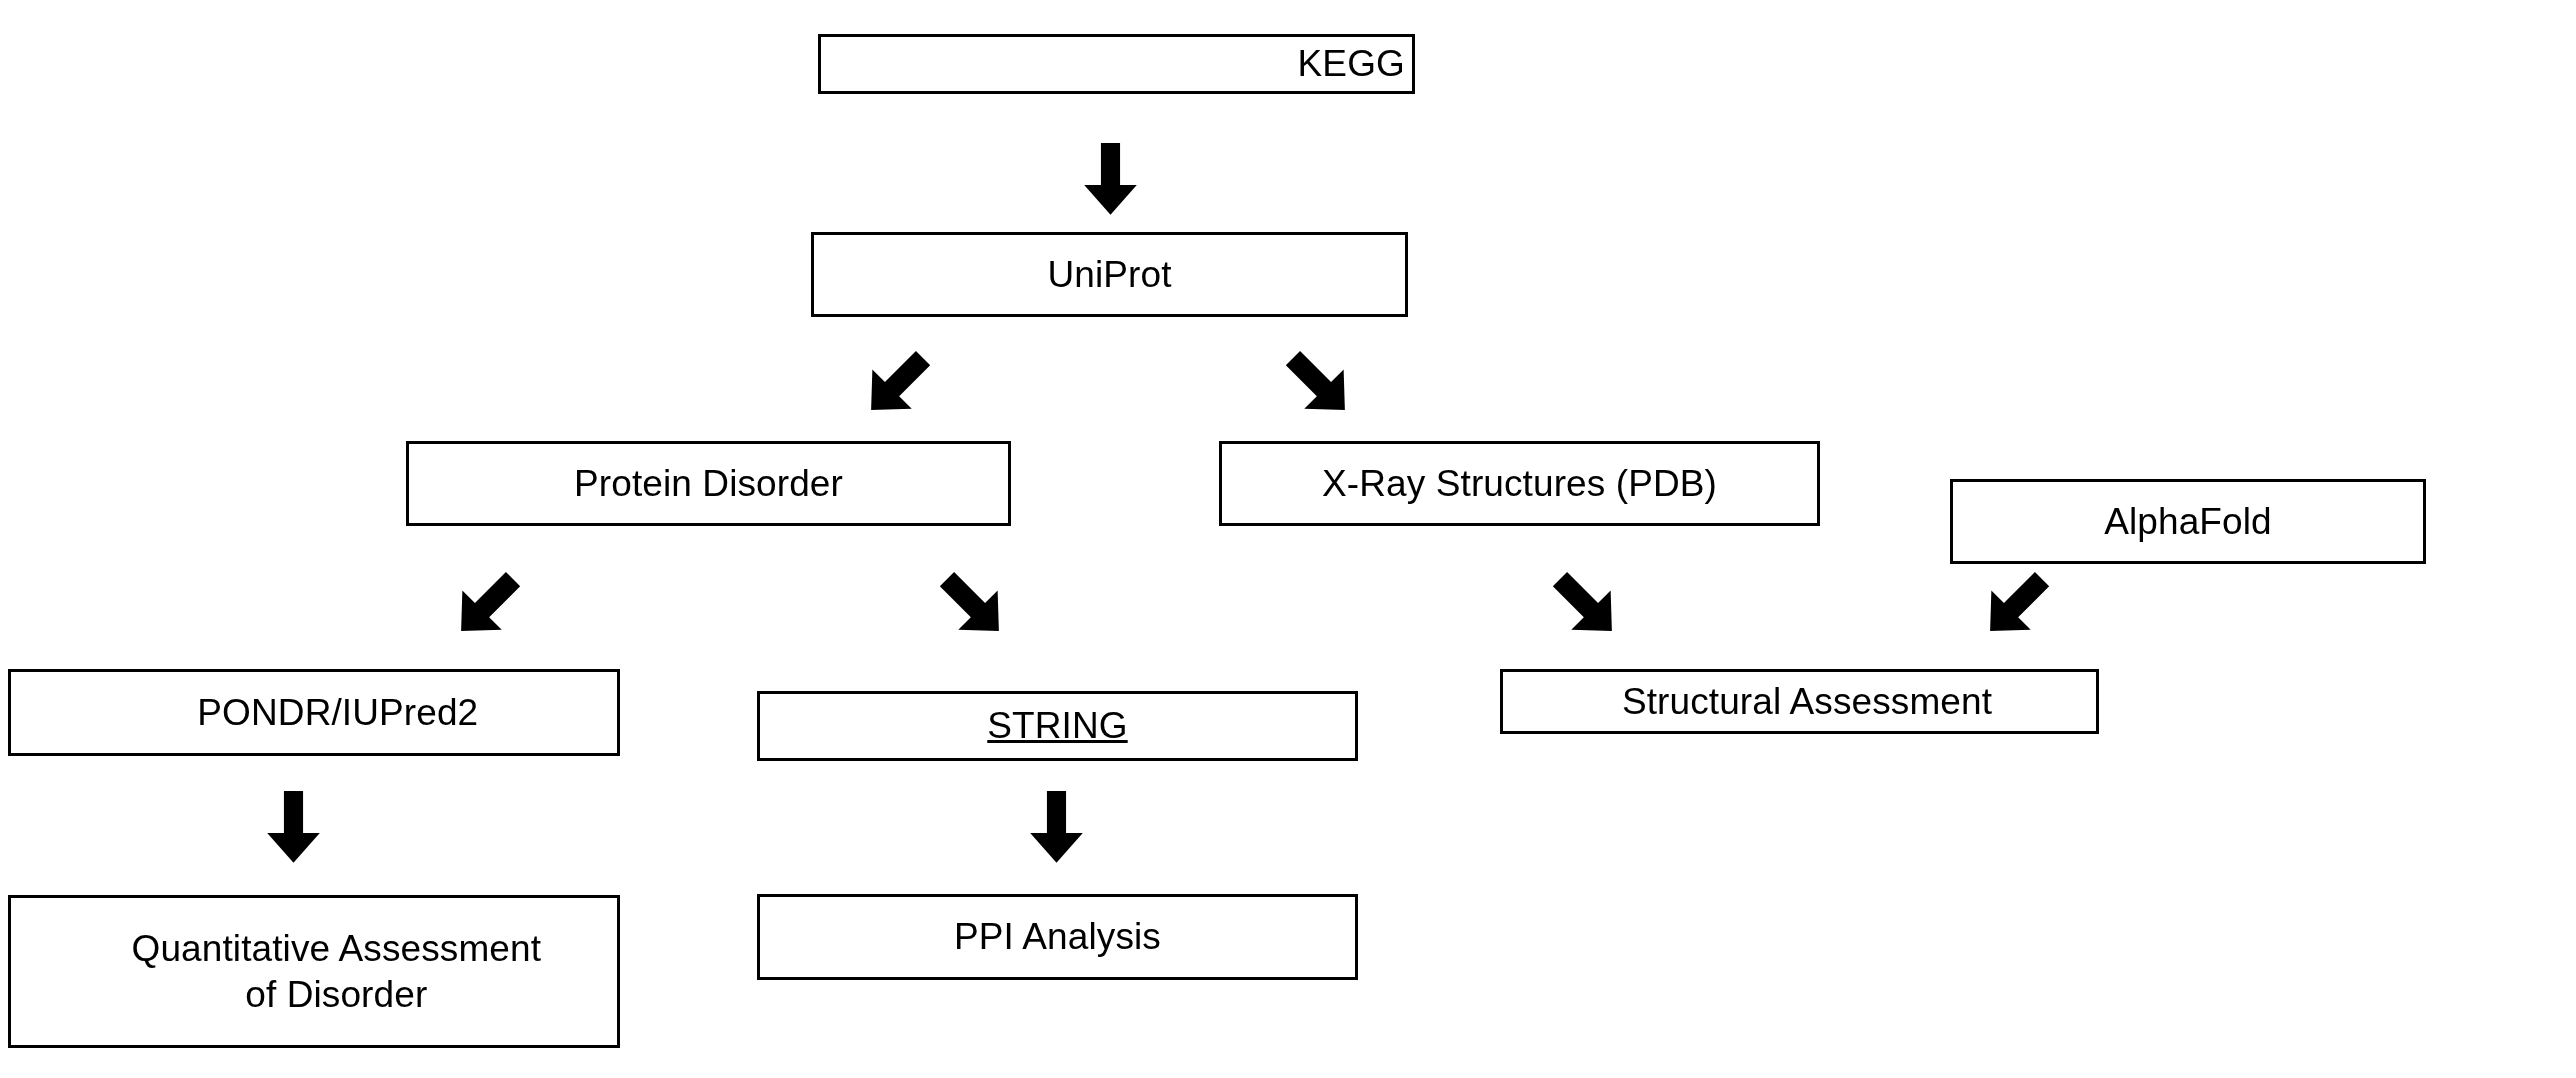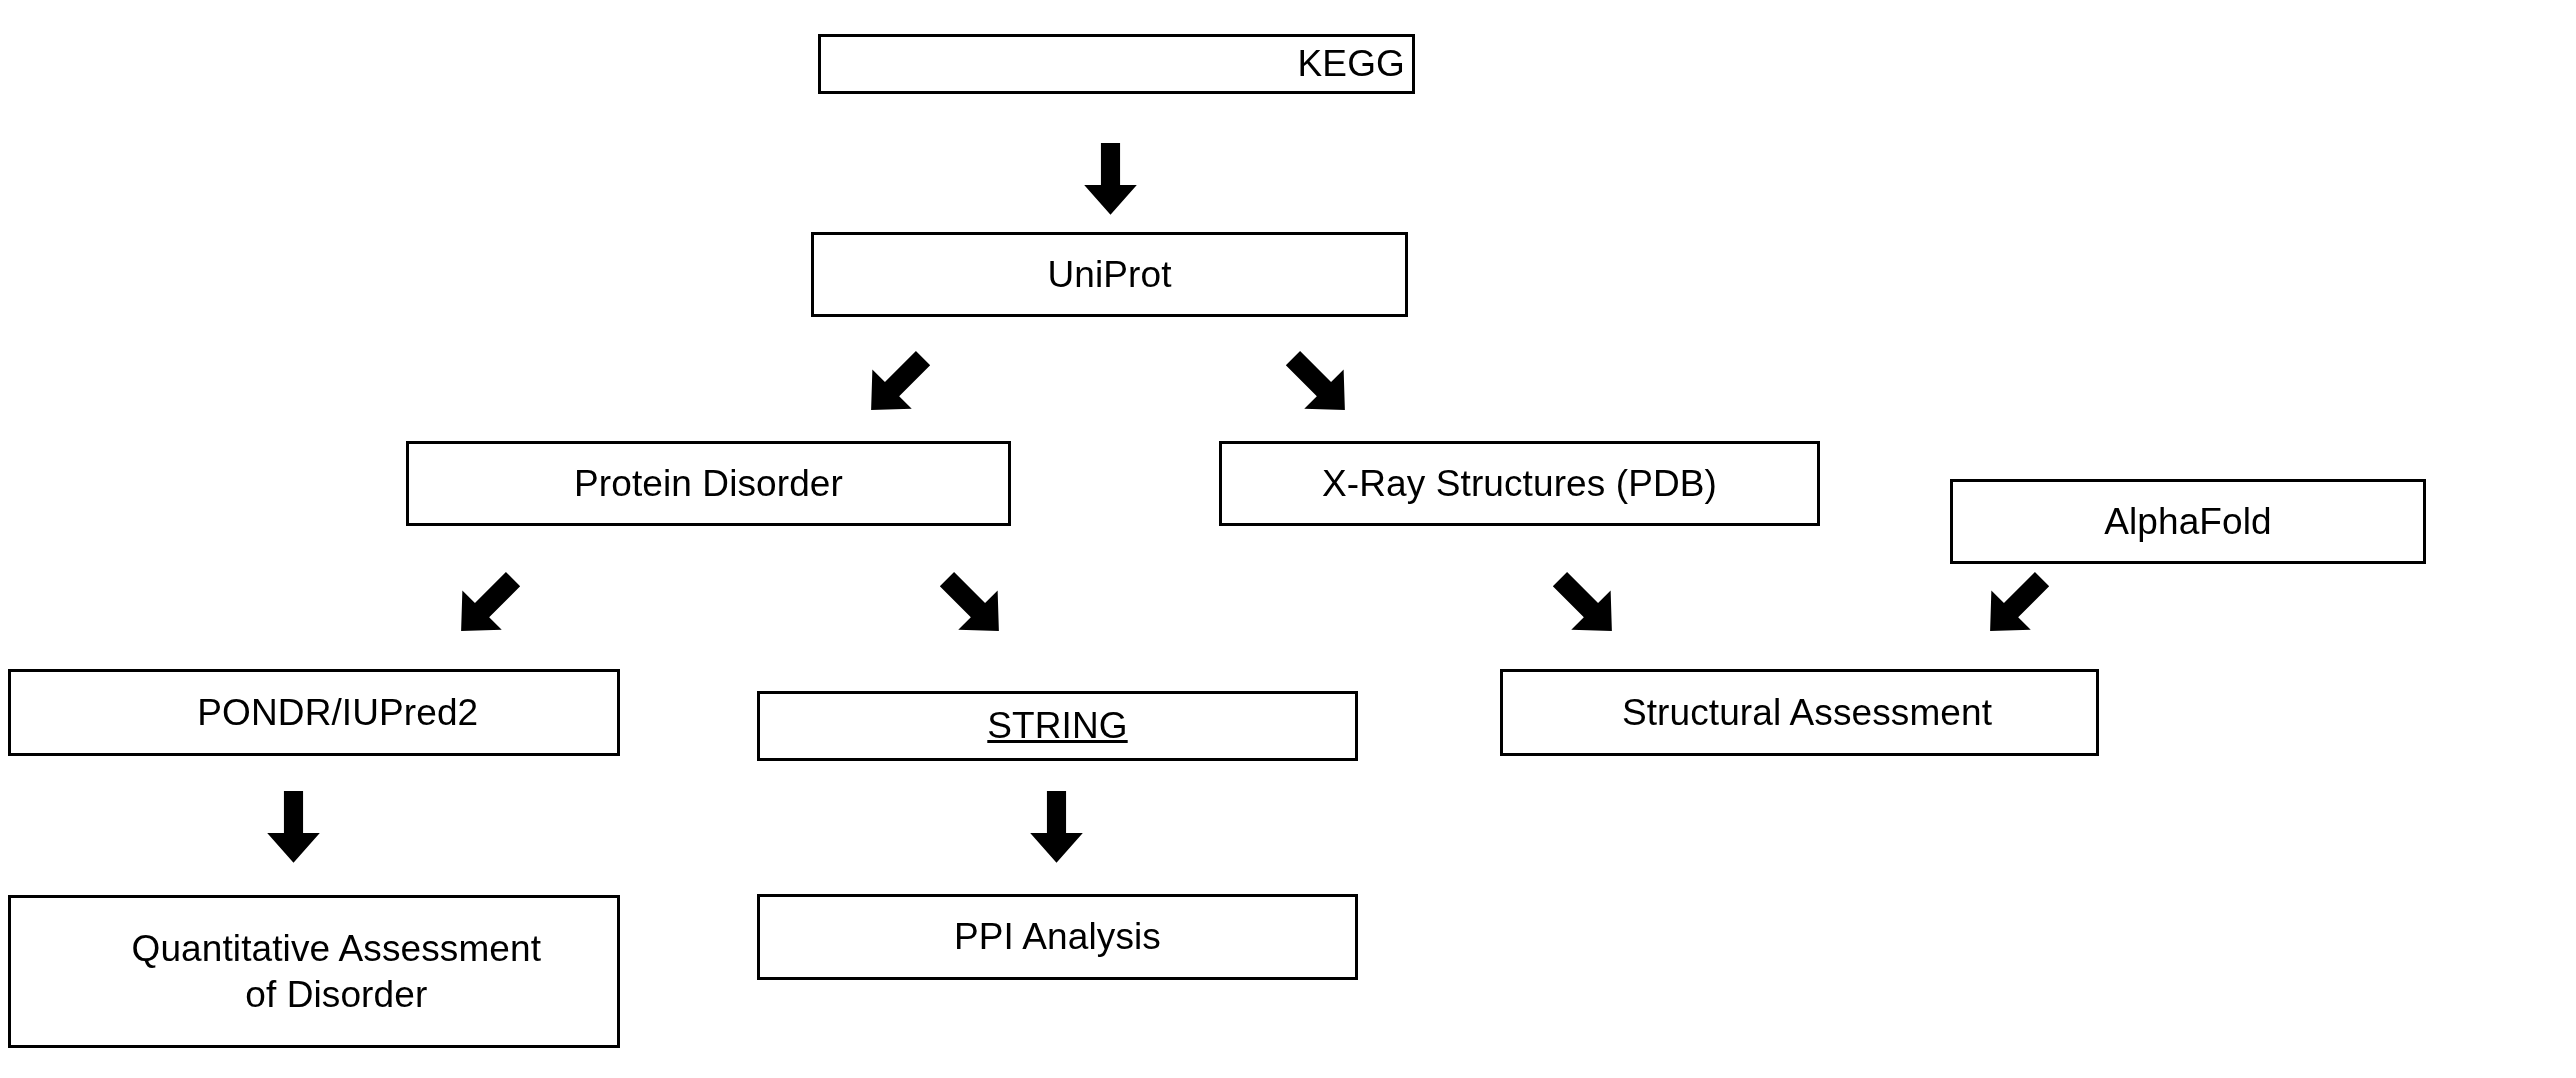--- a/index.html
+++ b/index.html
@@ -118,21 +118,21 @@
     </div>
     <div class="node" style="left: 1950px; top: 441px; width: 476px; height: 85px; border-color: rgb(0, 0, 0); margin-top: 38px;">
       <div class="node-label">AlphaFold</div>
     </div>
     <div class="node" style="left: 8.3px; top: 669px; width: 612px; height: 87px; border-color: rgb(0, 0, 0); padding-left: 47px;">
       <div class="node-label">PONDR/IUPred2</div>
     </div>
     <div class="node" style="left: 757px; top: 691px; width: 601px; height: 70px; border-color: rgb(0, 0, 0); text-decoration: underline;">
       <div class="node-label">STRING</div>
     </div>
-    <div class="node" style="left: 1500px; top: 669px; width: 599px; height: 87px; border-color: rgb(0, 0, 0); padding-left: 15px;">
+    <div class="node" style="left: 1500px; top: 669px; width: 599px; height: 65px; border-color: rgb(0, 0, 0); padding-left: 15px;">
       <div class="node-label">Structural Assessment</div>
     </div>
     <div class="node" style="left: 8.3px; top: 895px; width: 612px; height: 153px; border-color: rgb(0, 0, 0); padding-left: 44px;">
       <div class="node-label">Quantitative Assessment
 of Disorder</div>
     </div>
     <div class="node" style="left: 757px; top: 894px; width: 601px; height: 86px; border-color: rgb(0, 0, 0);">
       <div class="node-label">PPI Analysis</div>
     </div>
   </div>

